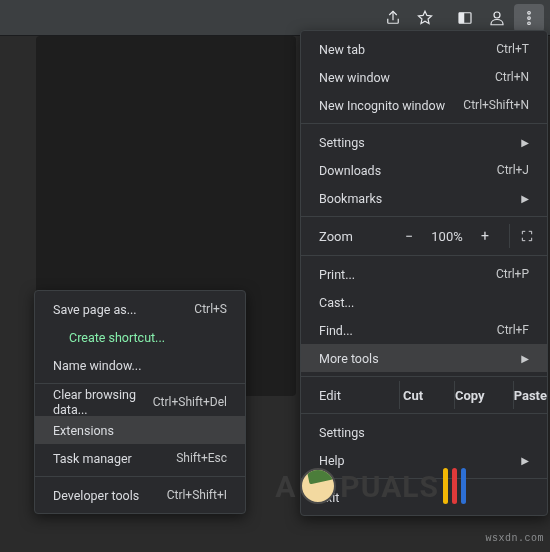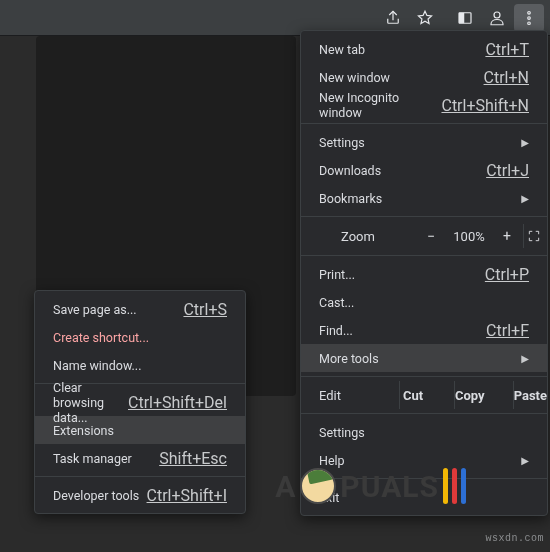--- a/index.html
+++ b/index.html
@@ -61,28 +61,28 @@
   .menu-item {
     display: flex;
     align-items: center;
     justify-content: space-between;
     height: 28px;
     padding: 0 18px;
     font-size: 12.5px;
     cursor: default;
   }
   .menu-item.hover { background: #3f4042; }
-  .menu-item .shortcut { color: #c8cacc; font-size: 16px; text-decoration: underline; }
+  .menu-item .shortcut { color: #c8cacc; font-size: 12px; }
   .menu-item .arrow { color: #c8cacc; font-size: 10px; }
   .menu-sep { height: 1px; background: #3c4043; margin: 4px 0; }
   .zoom-row {
     display: flex; align-items: center;
     height: 30px; padding: 0 4px 0 18px;
   }
-  .zoom-row .zlbl { flex: 0 0 74px; margin-left: 22px; }
+  .zoom-row .zlbl { flex: 0 0 74px; }
   .zoom-row .zbtn {
     flex: 0 0 32px; text-align: center; color: #dadce0;
     font-size: 14px;
   }
   .zoom-row .zval { flex: 0 0 44px; text-align: center; }
   .zoom-row .fsbtn {
     width: 34px; height: 24px;
     margin-left: auto;
     display:flex;align-items:center;justify-content:center;
     border-left: 1px solid #3c4043;
@@ -101,21 +101,21 @@
     position: absolute;
     top: 290px; left: 34px;
     width: 212px;
     background: #292a2d;
     border: 1px solid #3c4043;
     box-shadow: 0 4px 14px rgba(0,0,0,0.55);
     border-radius: 4px;
     padding: 4px 0;
     color: #dadce0;
   }
-  .menu-item.disabled { color: #fca5a5; }
+  .menu-item.disabled { color: #86efac; margin-left: 16px; }
   
   .wm {
     position: absolute;
     right: 84px; bottom: 48px;
     display:flex; align-items:center; gap:4px;
     color:#3a3a3a;
     font-weight: 700;
     font-size: 30px;
     letter-spacing: 1px;
   }

